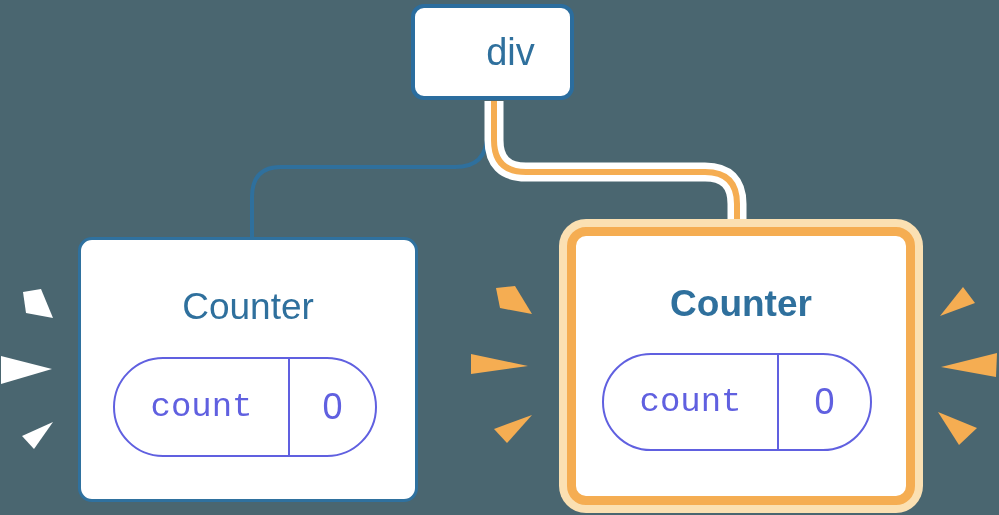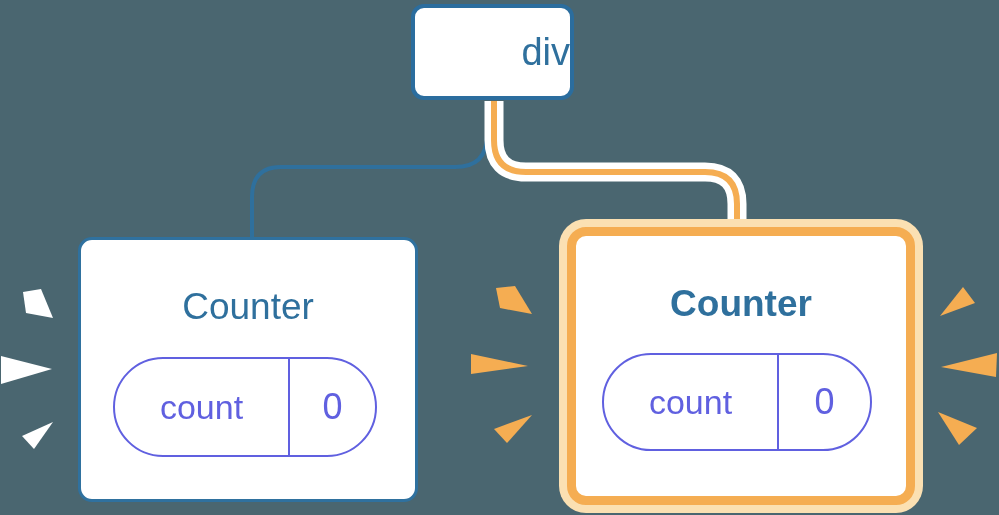--- a/index.html
+++ b/index.html
@@ -7,21 +7,21 @@
     position:relative;width:999px;height:515px;overflow:hidden;
     background:#4a6670;
     font-family:"Liberation Sans", sans-serif;
   }
   svg.overlay{position:absolute;left:0;top:0;z-index:1;}
 
   
   .root-node{
     position:absolute;left:411px;top:4px;width:163px;height:96px;
     box-sizing:border-box;background:#ffffff;border:4px solid #2b6d9e;
-    border-radius:13px;z-index:2;display:flex;align-items:center;justify-content:flex-end;padding-left:36px;
+    border-radius:13px;z-index:2;display:flex;align-items:center;justify-content:center;padding-left:36px;
   }
   .root-node .label{font-size:38px;color:#2f709d;line-height:1;}
 
   
   .card-plain{
     position:absolute;left:78px;top:237px;width:340px;height:265px;
     box-sizing:border-box;background:#ffffff;border:3px solid #2f719f;
     border-radius:14px;z-index:2;
   }
   .card-plain .card-title{
@@ -48,21 +48,21 @@
   
   .state-pill{
     display:flex;box-sizing:border-box;border:2px solid #6060e0;
     border-radius:60px;background:#ffffff;overflow:hidden;
   }
   .pill-left{
     display:flex;align-items:center;justify-content:center;
     border-right:2px solid #6060e0;box-sizing:border-box;
   }
   .pill-right{display:flex;align-items:center;justify-content:center;box-sizing:border-box;}
-  .pill-key{font-size:34px;color:#6060e0;line-height:1;}
+  .pill-key{font-size:34px;color:#6060e0;line-height:1;font-family:Liberation Mono, monospace;}
   .pill-val{font-size:36px;color:#6060e0;line-height:1;}
 
   .pill-l .pill-left{width:175px;height:96px;}
   .pill-l .pill-right{width:85px;height:96px;}
   .pill-l{width:264px;height:100px;}
   .pill-r .pill-left{width:175px;height:94px;}
   .pill-r .pill-right{width:91px;height:94px;}
   .pill-r{width:270px;height:98px;}
 </style>
 </head>

